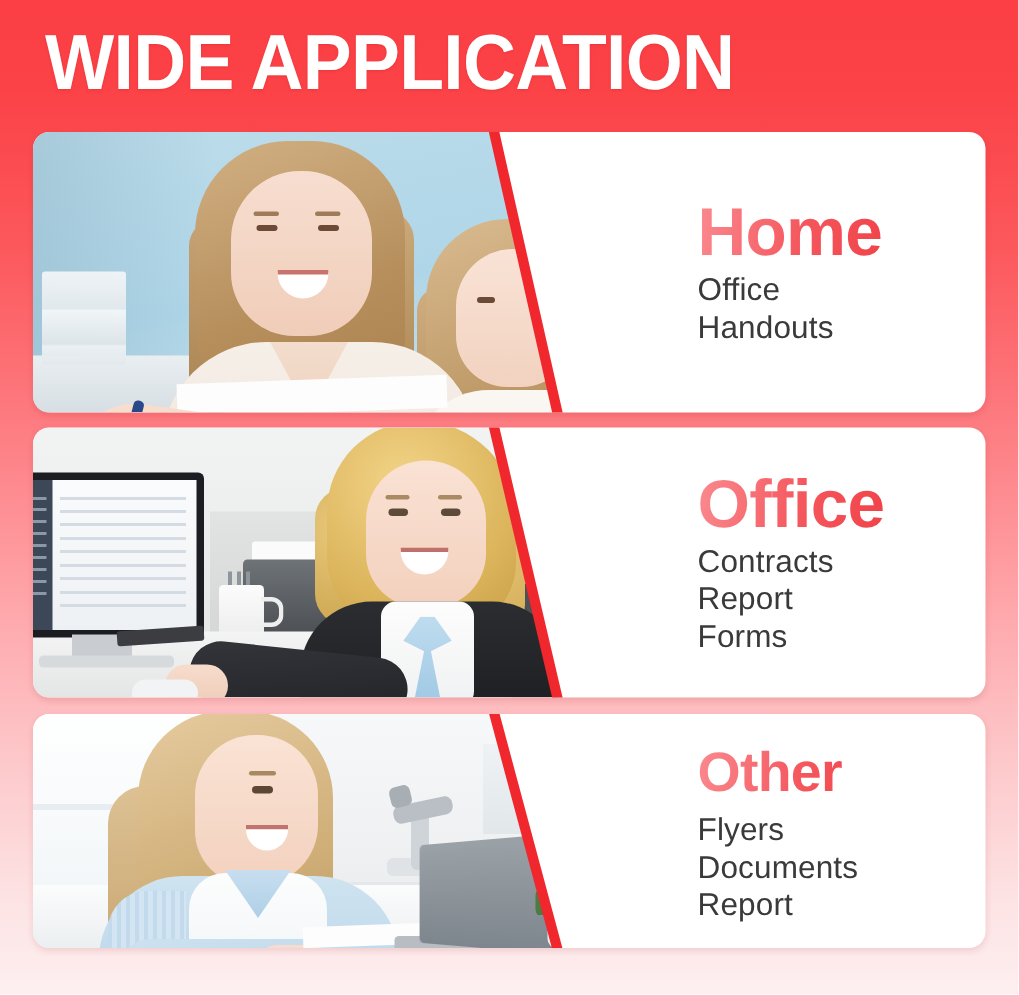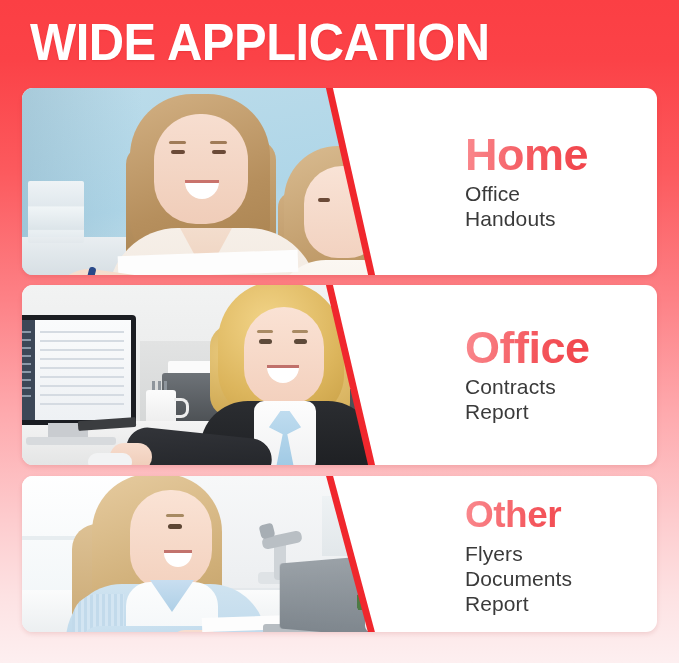--- a/index.html
+++ b/index.html
@@ -374,20 +374,21 @@
           <div class="mouse"></div>
         </div>
       </div>
     </div>
     <div class="diag-line"></div>
     <div class="textblock">
       <div class="cat-title">Office</div>
       <ul class="cat-list">
         <li>Contracts</li>
         <li>Report</li>
+        <li>Forms</li>
       </ul>
     </div>
   </div>
 
   <div class="card card-3">
     <div class="photo">
       <div class="photo-inner">
         <div class="scene s3">
           <div class="window"></div>
           <div class="win-bar"></div>

